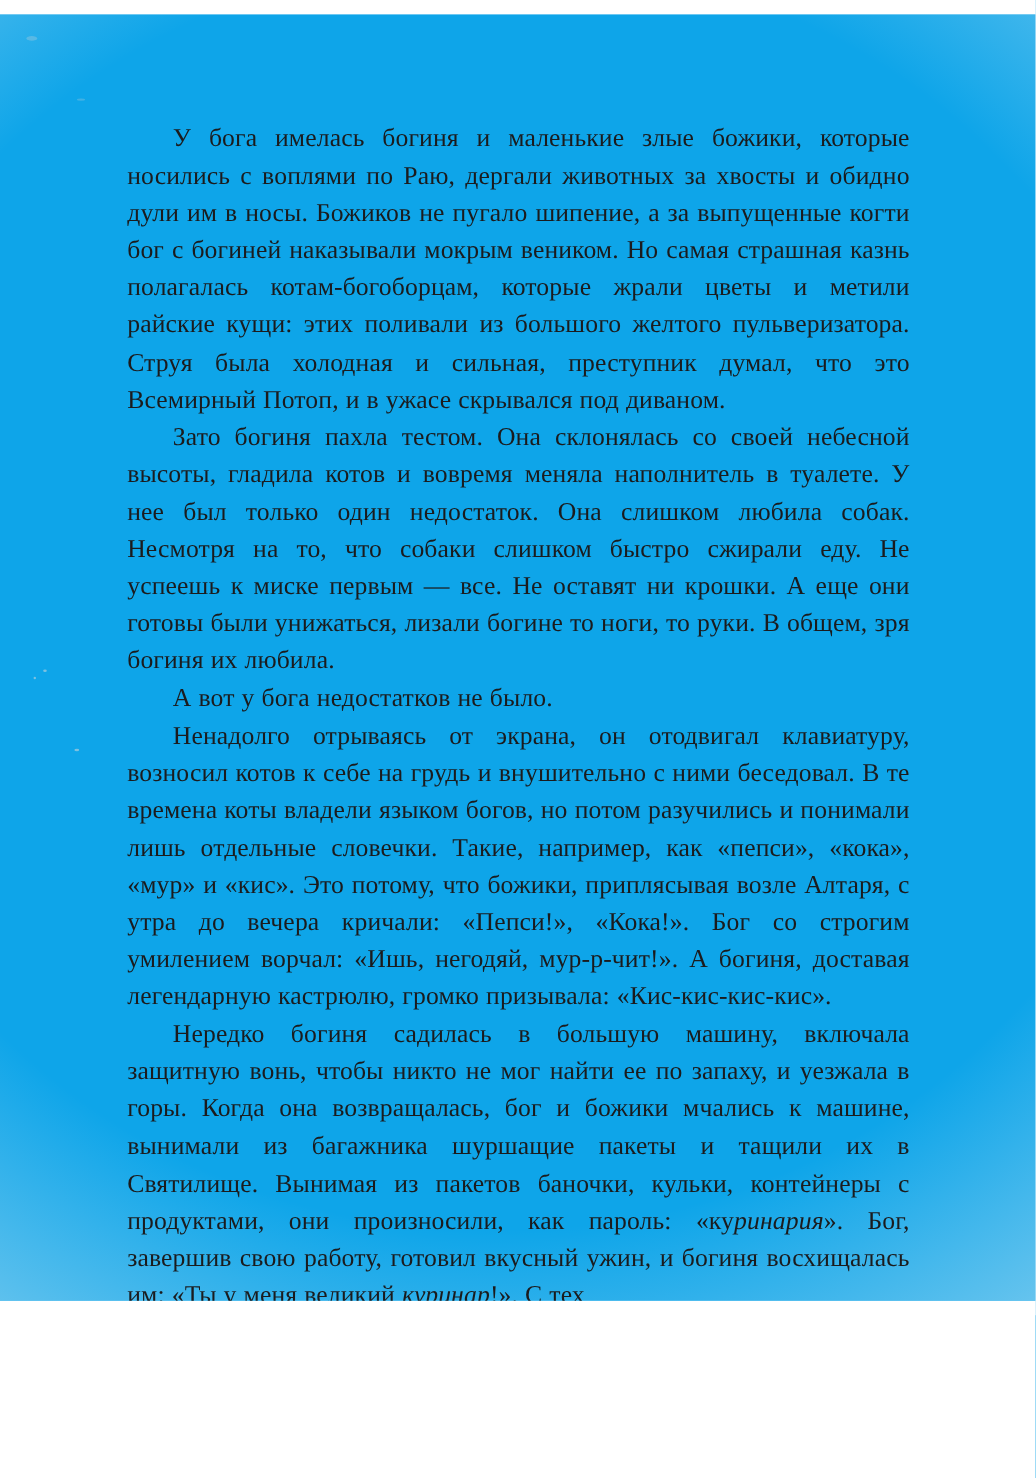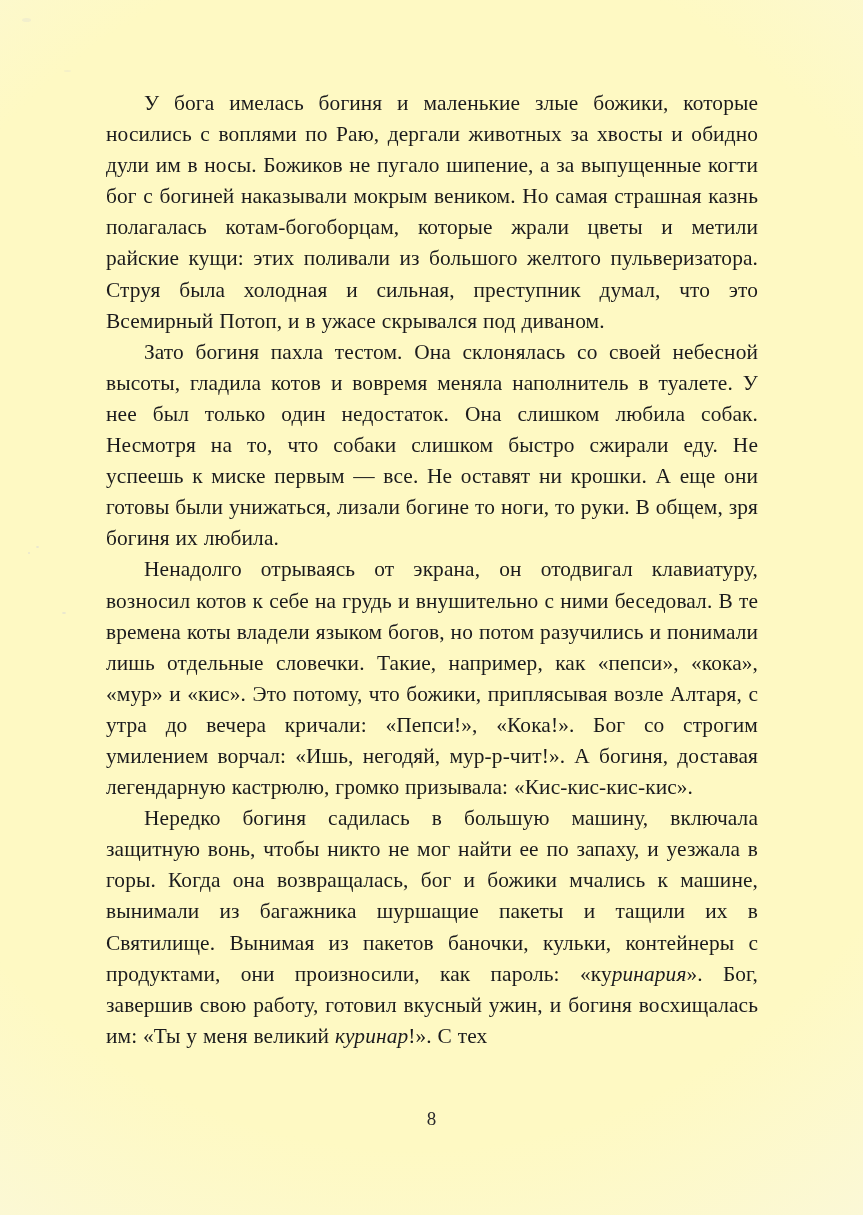--- a/index.html
+++ b/index.html
@@ -8,23 +8,23 @@
     padding: 0;
     background: #ffffff;
   }
   body {
     font-family: "Liberation Serif", "DejaVu Serif", serif;
   }
 
   .page {
     position: relative;
     width: 863px;
-    height: 1215px;
-    margin: 0 auto;
-    background: #fef9c3;
+    height: 1072px;
+    margin: 12px auto;
+    background: #0ea5e9;
     overflow: hidden;
   }
 
   
   .paper-tone {
     position: absolute;
     inset: 0;
     background:
       radial-gradient(ellipse 120% 90% at 48% 45%, rgba(255,255,255,0) 55%, rgba(246,246,246,0.85) 100%);
     pointer-events: none;
@@ -88,20 +88,21 @@
   <div class="speck" style="left:62px; top:612px; width:4px; height:2px;"></div>
   <div class="speck" style="left:22px; top:18px; width:9px; height:4px; opacity:.28;"></div>
   <div class="speck" style="left:64px; top:70px; width:7px; height:2px; opacity:.25;"></div>
 
   <div class="text-block">
 
     <p class="para">У бога имелась богиня и маленькие злые божики, которые носились с воплями по Раю, дергали животных за хвосты и обидно дули им в носы. Божиков не пугало шипение, а за выпущенные когти бог с богиней наказывали мокрым веником. Но самая страшная казнь полагалась котам-богоборцам, которые жрали цветы и метили райские кущи: этих поливали из большого желтого пульверизатора. Струя была холодная и сильная, преступник думал, что это Всемирный Потоп, и в ужасе скрывался под диваном.</p>
 
     <p class="para">Зато богиня пахла тестом. Она склонялась со своей небесной высоты, гладила котов и вовремя меняла наполнитель в туалете. У нее был только один недостаток. Она слишком любила собак. Несмотря на то, что собаки слишком быстро сжирали еду. Не успеешь к миске первым — все. Не оставят ни крошки. А еще они готовы были унижаться, лизали богине то ноги, то руки. В общем, зря богиня их любила.</p>
 
+    <p class="para tight">А вот у бога недостатков не было.</p>
 
     <p class="para">Ненадолго отрываясь от экрана, он отодвигал клавиатуру, возносил котов к себе на грудь и внушительно с ними беседовал. В те времена коты владели языком богов, но потом разучились и понимали лишь отдельные словечки. Такие, например, как «пепси», «кока», «мур» и «кис». Это потому, что божики, приплясывая возле Алтаря, с утра до вечера кричали: «Пепси!», «Кока!». Бог со строгим умилением ворчал: «Ишь, негодяй, мур-р-чит!». А богиня, доставая легендарную кастрюлю, громко призывала: «Кис-кис-кис-кис».</p>
 
     <p class="para">
       <span>Нередко богиня садилась в большую машину, включала защитную вонь, чтобы никто не мог найти ее по запаху, и уезжала в горы. Когда она возвращалась, бог и божики мчались к машине, вынимали из багажника шуршащие пакеты и тащили их в Святилище. Вынимая из пакетов баночки, кульки, контейнеры с продуктами, они произносили, как пароль: «ку</span><em class="it">ринария</em><span>». Бог, завершив свою работу, готовил вкусный ужин, и богиня восхищалась им: «Ты у меня великий </span><em class="it">куринар</em><span>!». С тех</span>
     </p>
 
   </div>
 
   <div class="folio">8</div>

